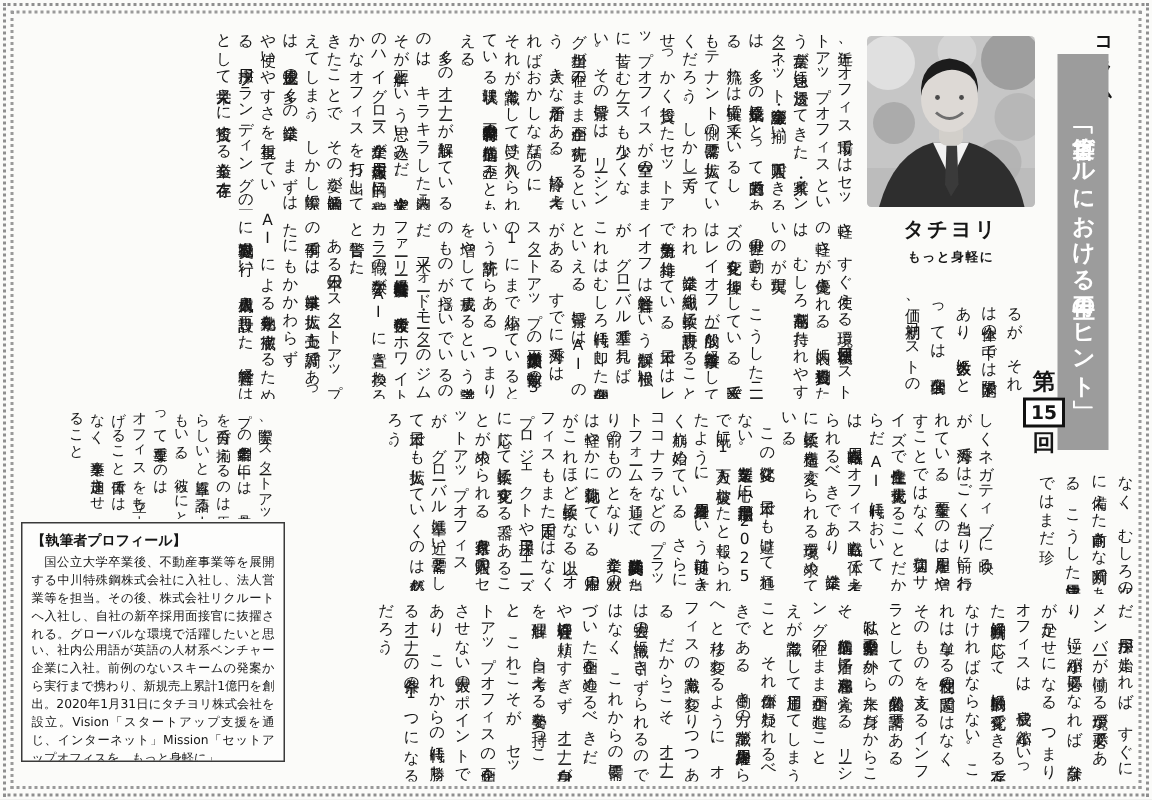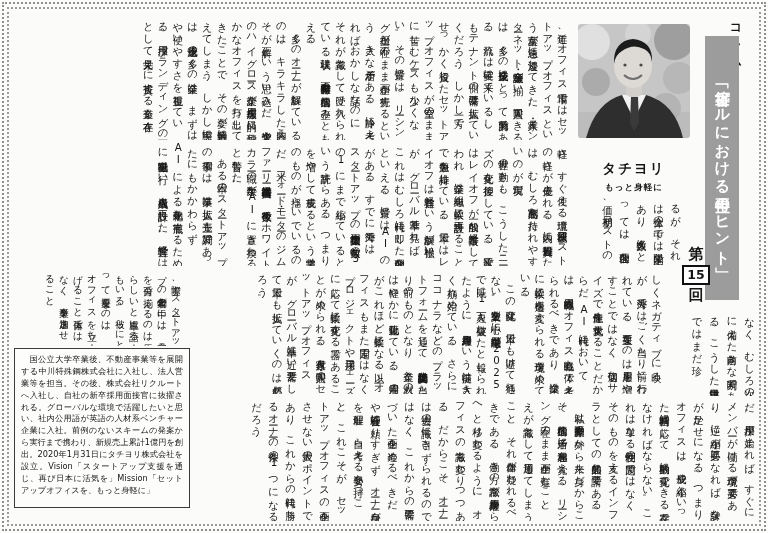--- a/index.html
+++ b/index.html
@@ -43,21 +43,21 @@
     display:flex;flex-direction:column;align-items:center;
   }
   .episode .kan{font-size:15px;font-weight:bold;line-height:1.1;}
   .episode .numbox{
     border:2px solid #111;margin:2px 0;padding:0 3px;
     font-size:12.5px;font-weight:bold;line-height:1.35;background:#fff;
   }
 
   
   .photo{position:absolute;left:578px;top:24px;width:112px;height:114px;overflow:hidden;border-radius:3px;}
-  .author{position:absolute;left:576px;top:160px;width:116px;text-align:center;}
+  .author{position:absolute;left:576px;top:144px;width:116px;text-align:center;}
   .author .company{font-size:13.5px;font-weight:bold;letter-spacing:2px;}
   .author .role{font-size:8.5px;font-weight:bold;margin-top:4px;letter-spacing:1px;}
   .author .name{font-size:13.5px;font-weight:bold;margin-top:4px;letter-spacing:1px;}
 
   
   .profile{
     position:absolute;left:14px;top:348px;width:176px;height:160px;
     border:1.5px solid #3a3a3a;background:#fdfdfc;padding:5px 6px;box-sizing:border-box;overflow:hidden;
   }
   .profile .ph{font-size:9.3px;font-weight:bold;margin-bottom:2px;}
@@ -118,15 +118,16 @@
 　世界の動きも、こうしたニーズの変化を後押ししている。欧米ではレイオフが一般的な経営手段として行われ、企業は組織を柔軟に再設計することで競争力を維持している。日本ではレイオフは経営難という誤解が根強いが、グローバル基準で見れば、これはむしろ時代に即した合理的な選択といえる。背景にはAIの普及がある。すでに海外では、スタートアップの平均従業員数が数年前の3分の1にまで縮小しているという統計すらある。つまり人を増やして成長するという常識そのものが揺らいでいるのだ。米フォード・モーターのジム・ファーリー最高経営責任者は、今後数年でホワイトカラー職の半数がAIに置き換わると警告した。
 　ある日本のスタートアップ企業の事例では、事業は拡大し売上も好調であったにもかかわらず、AIによる効率化を徹底するために退職勧奨を行い、人員構成を再設計した。経営難では</div>
   <div class="vt band3r">なく、むしろ次の成長に備えた前向きな判断である。こうした意思決定は日本ではまだ珍</div>
   <div class="vt band3m">しくネガティブに映るが、海外ではごく当たり前に行われている。重要なのは雇用を増やすことではなく、適切なサイズで生産性を最大化することだからだ。AI時代においては、採用戦略もオフィス戦略も一体で考えられるべきであり、企業は常に柔軟に構造を変えられる環境を求めている。
 　この変化は、日本でも避けて通れない。製造業を中心に早期退職が2025年で既に1万人を突破したと報じられたように、終身雇用という前提は大きく崩れ始めている。さらにココナラなどのプラットフォームを通じて、業務委託契約は当たり前のものとなり、企業と人材の関係は軽やかに流動化している。雇用の形がこれほど柔軟になる以上、オフィスもまた固定ではなくプロジェクトや採用フェーズに応じて柔軟に変化する器であることが求められる。家具付き・即入居のセットアップオフィスが、グローバル基準に近い需要として日本でも拡大していくのは必然だろう。</div>
   <div class="vt band3l">　実際、スタートアップの創業者の中には、家具を自分で揃えるのは馬鹿らしいと率直に語る人もいる。彼らにとって重要なのは、オフィスを立ち上げること自体ではなく、事業を加速させること</div>
   <div class="vt band4">だ。採用が始まれば、すぐにメンバーが働ける環境が必要であり、逆に縮小が必要になれば、余計な投資が足かせになる。つまりオフィスは、成長や縮小といった経営判断に応じて、機動的に変化できる存在でなければならない。これは単なる利便性の問題ではなく、経営そのものを支えるインフラとしての必然的な要請である。
 　私は不動産業界の外から来た身だからこそ、構造的な矛盾に違和感を覚える。リーシング不在のまま企画が進むこと、見栄えが常識として通用してしまうこと、それ自体が疑われるべきである。働き方の常識が終身雇用から流動化へと移り変わるように、オフィスの常識も変わりつつある。だからこそ、オーナーは過去の常識に引きずられるのではなく、これからの需要に基づいた企画を進めるべきだ。不動産仲介会社や管理会社に頼りすぎず、オーナー自身が需要を理解し、自ら考える姿勢を持つこと。これこそが、セットアップオフィスの企画を失敗させない最大のポイントであり、これからの時代に勝ち残るオーナーの条件の1つになるだろう。</div>
 
   <div class="profile">
-    <div class="pb">　国公立大学卒業後、不動産事業等を展開する中川特殊鋼株式会社に入社し、法人営業等を担当。その後、株式会社リクルートへ入社し、自社の新卒採用面接官に抜擢される。グローバルな環境で活躍したいと思い、社内公用語が英語の人材系ベンチャー企業に入社。前例のないスキームの発案から実行まで携わり、新規売上累計1億円を創出。2020年1月31日にタチヨリ株式会社を設立。Vision「スタートアップ支援を通じ、再び日本に活気を」Mission「セットアップオフィスを、もっと身軽に」</div>
+    <div class="ph">【執筆者プロフィール】</div>
+    <div class="pb">　国公立大学卒業後、不動産事業等を展開する中川特殊鋼株式会社に入社し、法人営業等を担当。その後、株式会社リクルートへ入社し、自社の新卒採用面接官に抜擢される。グローバルな環境で活躍したいと思い、社内公用語が英語の人材系ベンチャー企業に入社。前例のないスキームの発案から実行まで携わり、新規売上累計1億円を創出。2020年1月31日にタチヨリ株式会社を設立。Vision「スタートアップ支援を通じ、インターネット」Mission「セットアップオフィスを、もっと身軽に」</div>
   </div>
 </div>
 
 </body></html>

